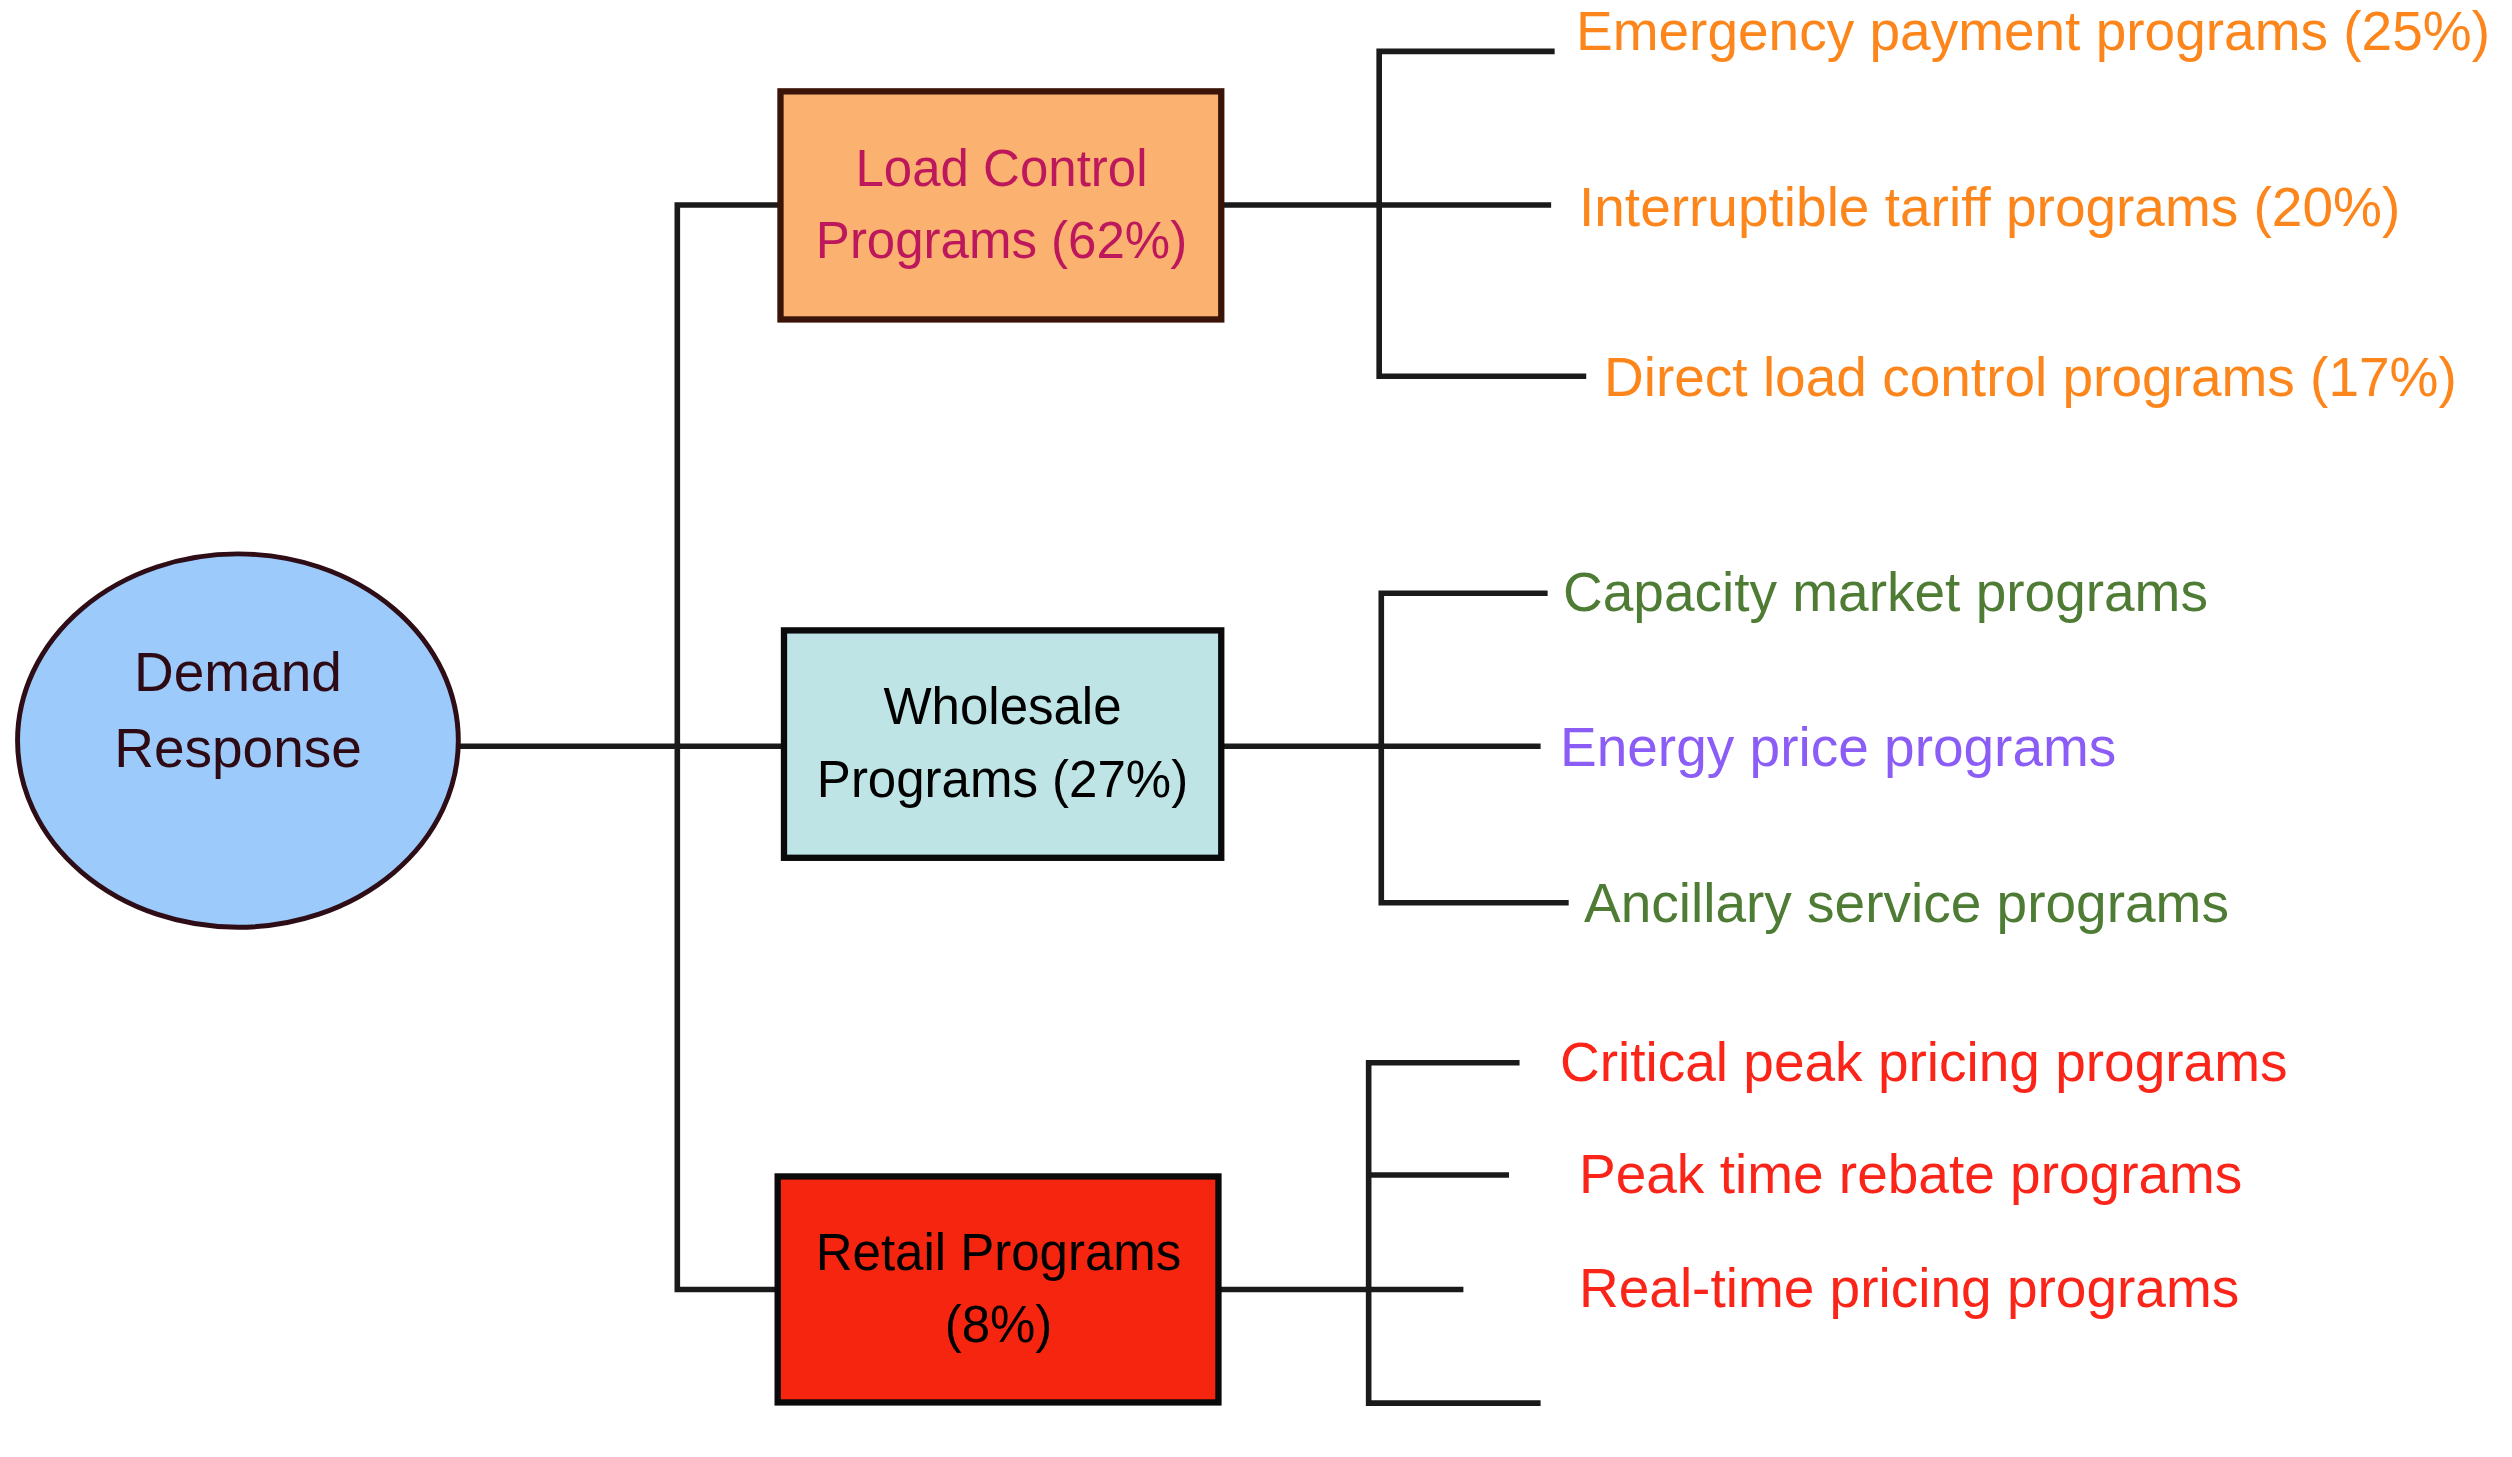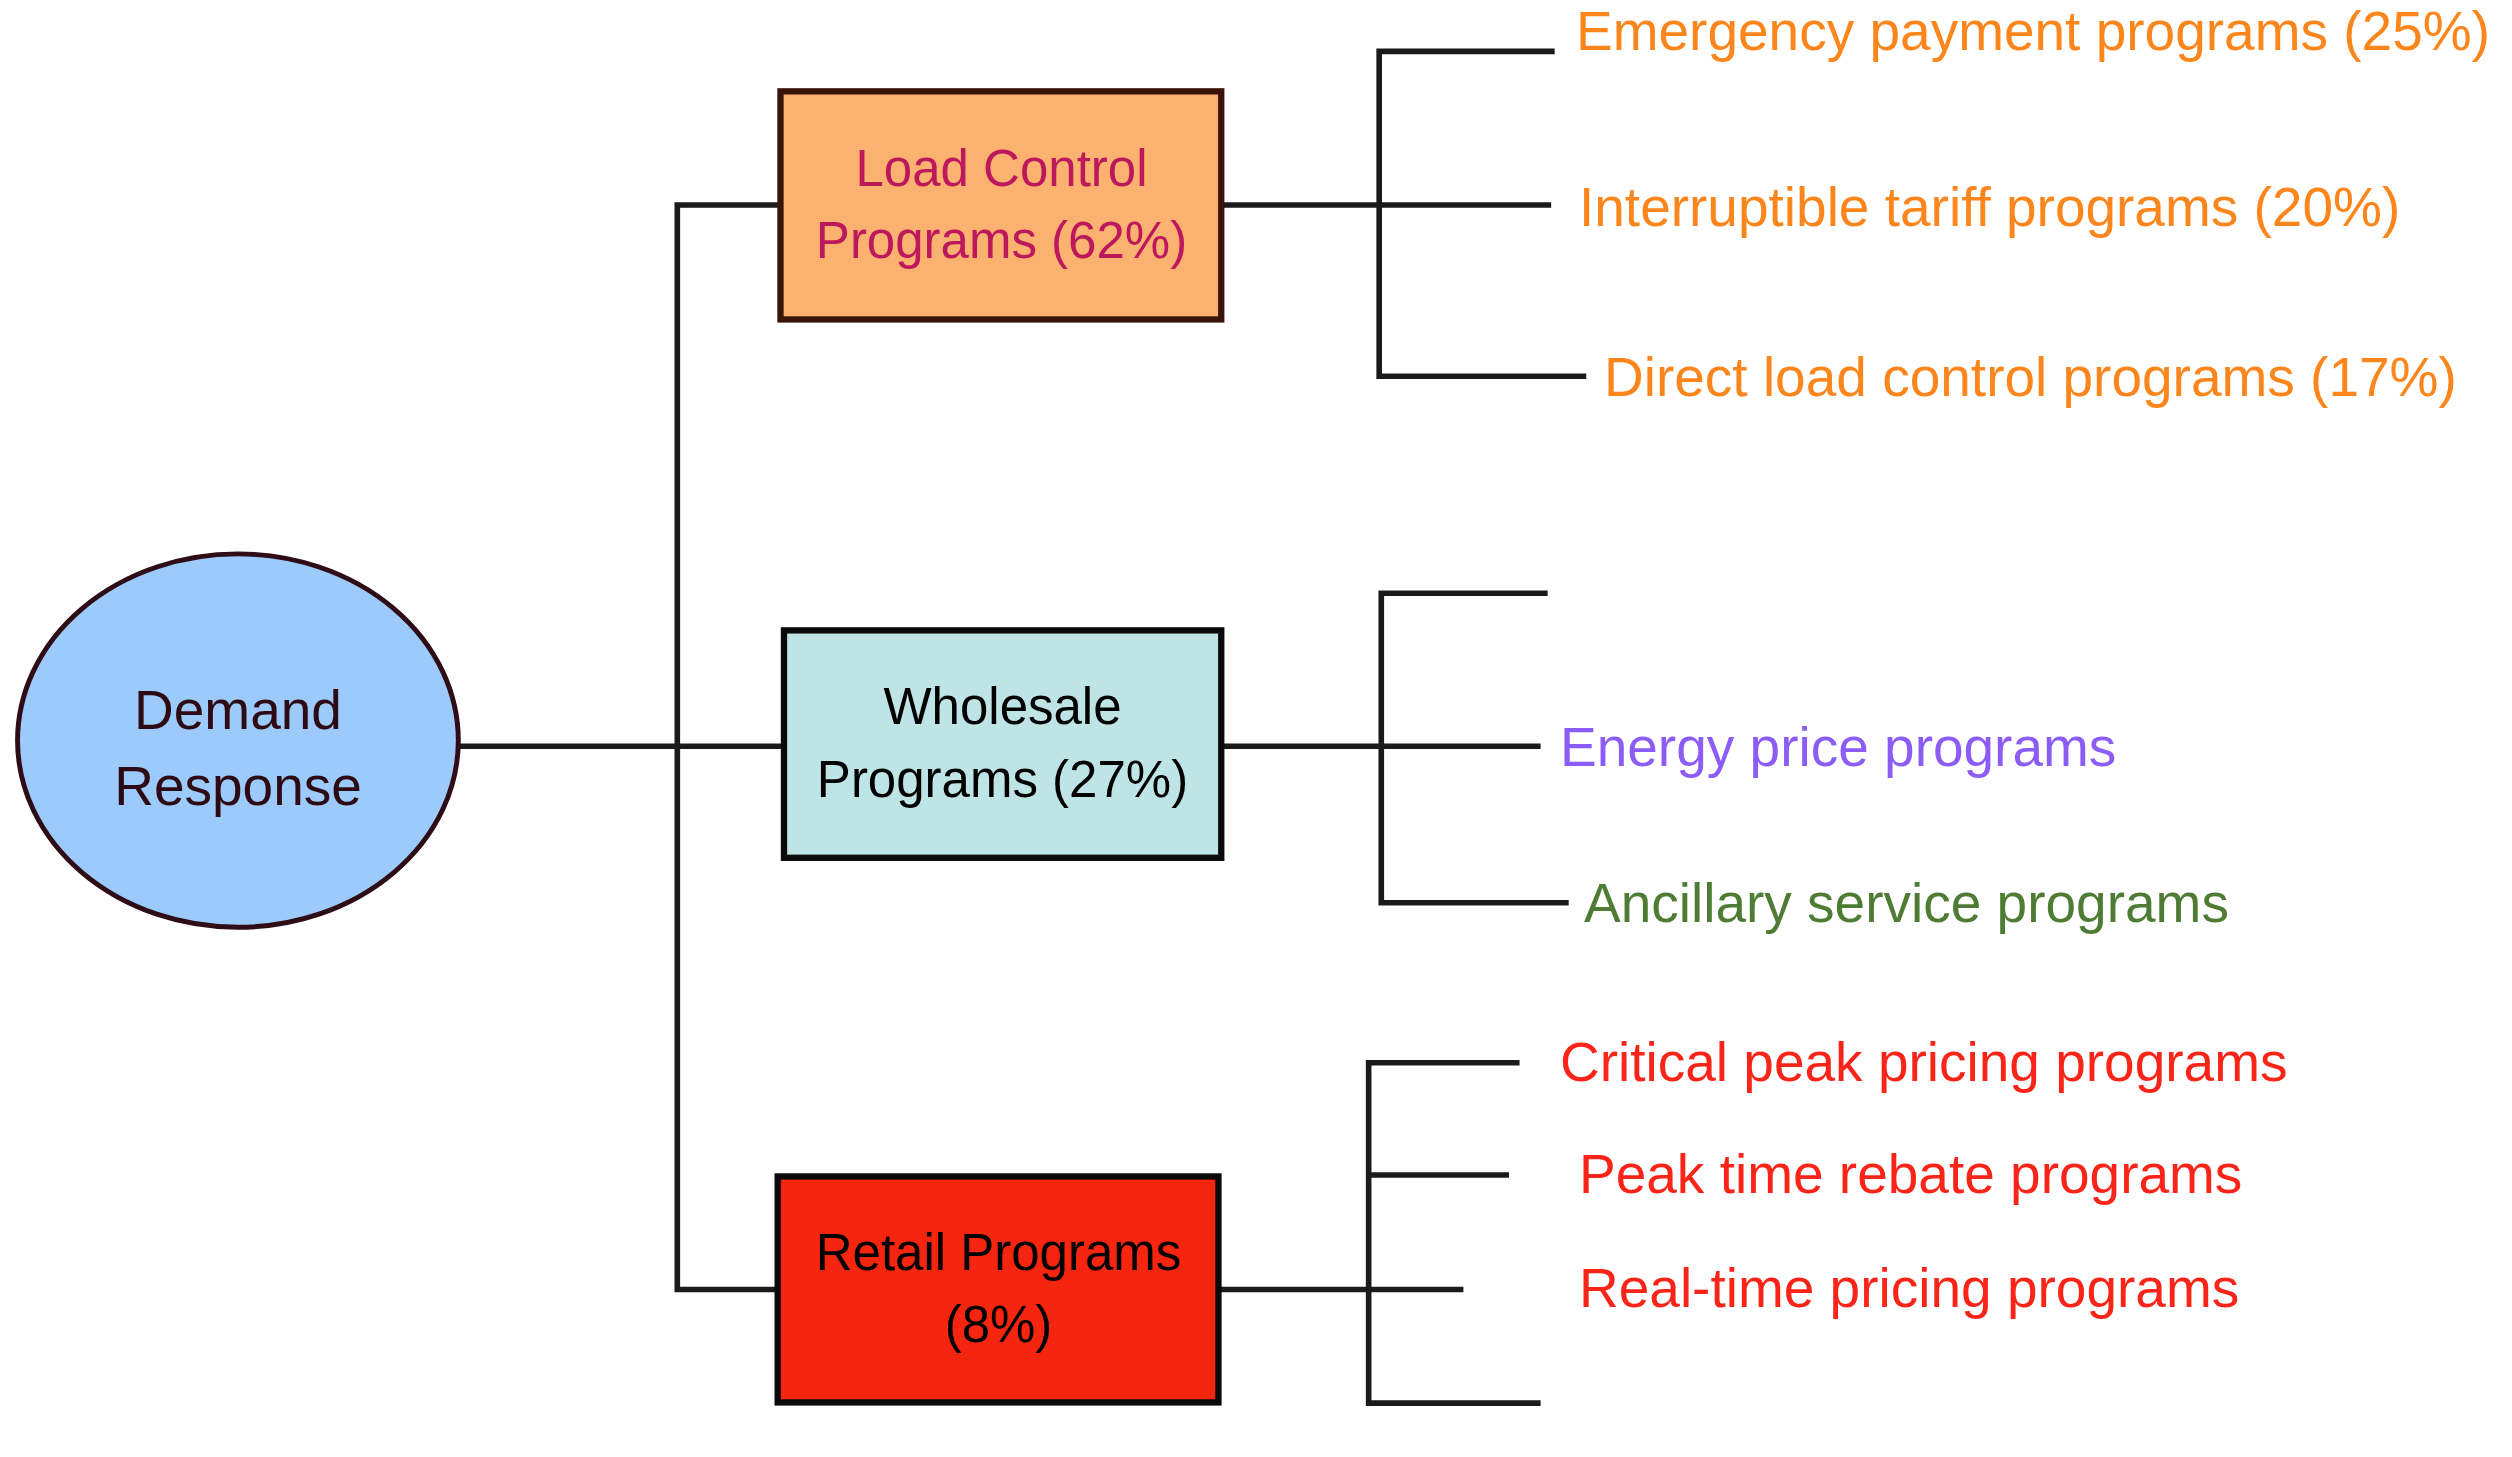--- a/index.html
+++ b/index.html
@@ -40,34 +40,35 @@
     <path d="M 2165 1514 H 1950 V 1999 H 2195" stroke="#1A1A1A" stroke-width="8" fill="none"></path>
     <path d="M 1950 1674 H 2150" stroke="#1A1A1A" stroke-width="8" fill="none"></path>
 
     <ellipse cx="339" cy="1055" rx="314" ry="266" stroke-width="7" stroke="#2E0D16" fill="#9BCAFB"></ellipse>
 
     <rect x="1112" y="130" width="628" height="325" stroke-width="9" stroke="#3A1408" fill="#FBB170"></rect>
     <rect x="1117" y="898" width="623" height="324" stroke-width="9" stroke="#0A0A0A" fill="#BEE4E5"></rect>
     <rect x="1108" y="1676" width="628" height="322" stroke-width="9" stroke="#0A0A0A" fill="#F5250F"></rect>
   </svg>
 
-  <div class="label root-label" style="left: 17.5px; top: 562px; width: 441px; height: 373px; color: rgb(45, 10, 20);">Demand
+  <div class="label root-label" style="left: 17.5px; top: 524px; width: 441px; height: 373px; color: rgb(45, 10, 20);">Demand
 Response</div>
 
   <div class="label node-label box-label" style="left: 781px; top: 91px; width: 441px; height: 228px; color: #be185d;">Load Control
 Programs (62%)</div>
   <div class="label node-label box-label" style="left: 784px; top: 630px; width: 437px; height: 227px; color: rgb(0, 0, 0);">Wholesale
 Programs (27%)</div>
   <div class="label node-label box-label" style="left: 778px; top: 1176px; width: 441px; height: 226px; color: rgb(0, 0, 0);">Retail Programs
 (8%)</div>
 
   <div class="leaf" style="left: 1576px; top: 32px; color: rgb(252, 134, 27);">Emergency payment programs (25%)</div>
   <div class="leaf" style="left: 1579px; top: 208px; color: rgb(252, 134, 27);">Interruptible tariff programs (20%)</div>
   <div class="leaf" style="left: 1604px; top: 378px; color: rgb(252, 134, 27);">Direct load control programs (17%)</div>
 
+  <div class="leaf" style="left: 1563px; top: 593px; color: rgb(78, 124, 52);">Capacity market programs</div>
   <div class="leaf" style="left: 1560px; top: 748px; color: #8b5cf6;">Energy price programs</div>
   <div class="leaf" style="left: 1584px; top: 904px; color: rgb(78, 124, 52);">Ancillary service programs</div>
 
   <div class="leaf" style="left: 1560px; top: 1063px; color: rgb(250, 36, 25);">Critical peak pricing programs</div>
   <div class="leaf" style="left: 1579px; top: 1175px; color: rgb(250, 36, 25);">Peak time rebate programs</div>
   <div class="leaf" style="left: 1579px; top: 1289px; color: rgb(250, 36, 25);">Real-time pricing programs</div>
 
 </div>
 
 

